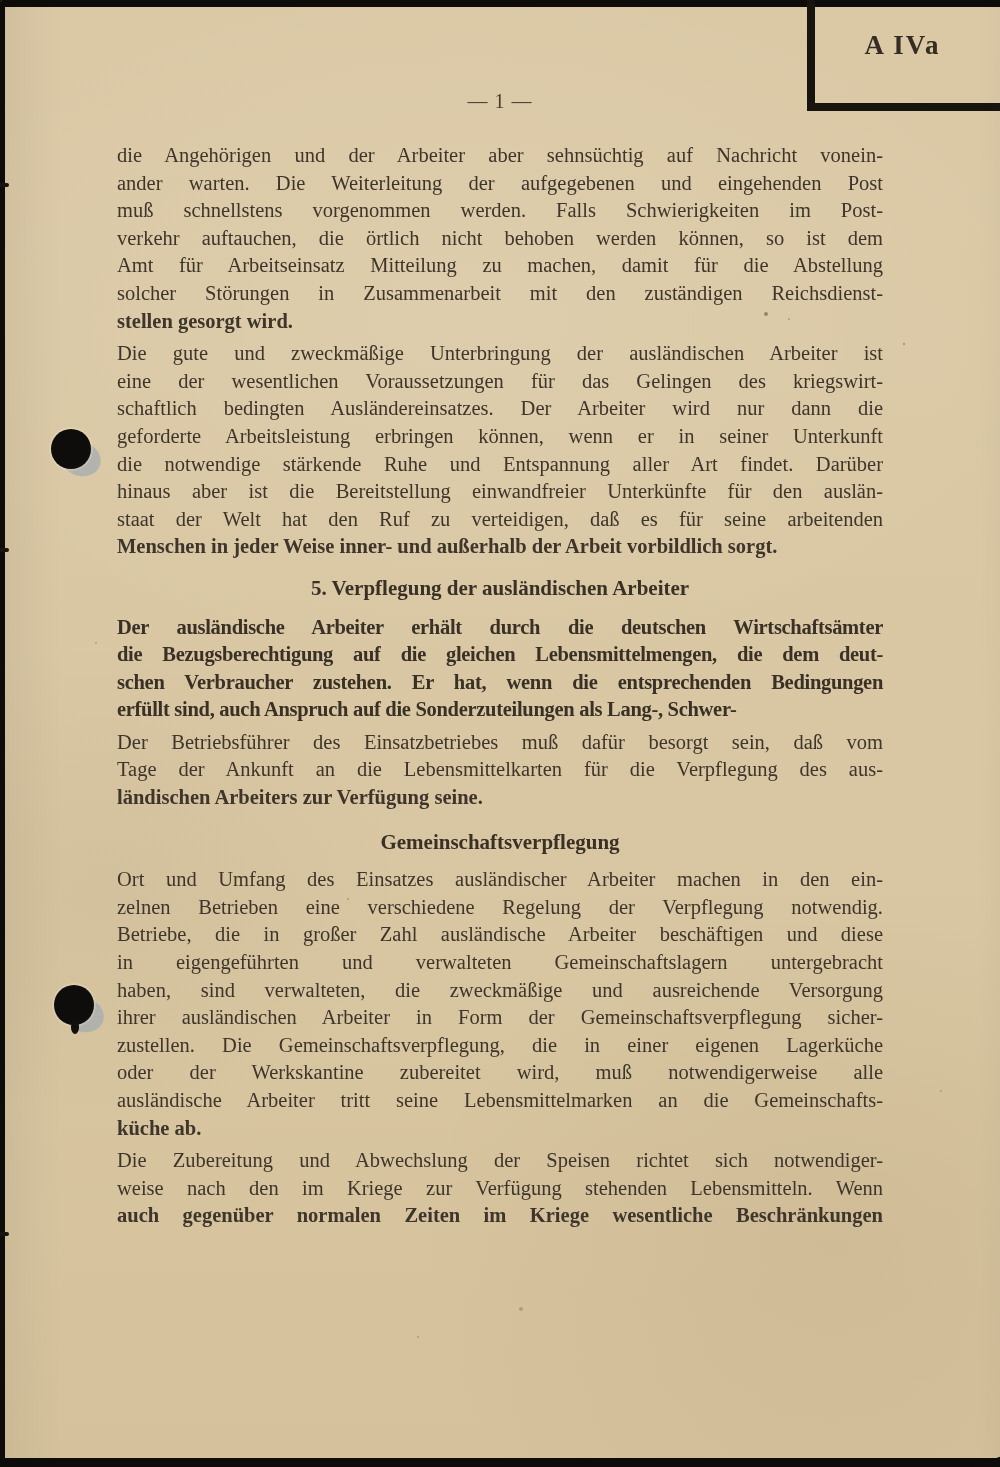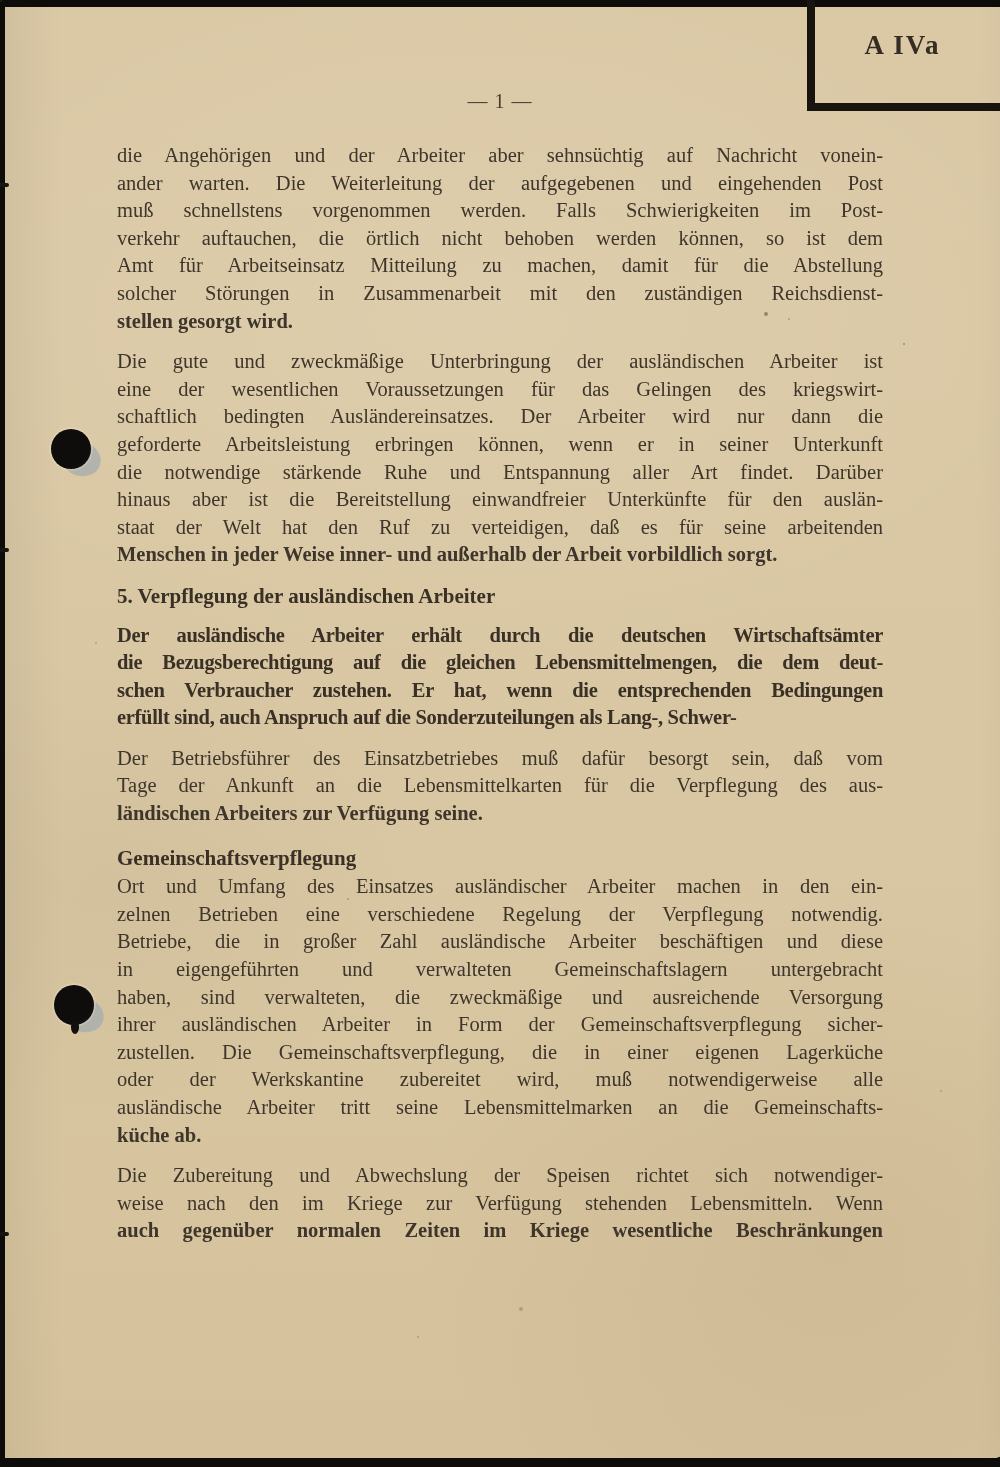--- a/index.html
+++ b/index.html
@@ -42,26 +42,26 @@
 
   .column{
     position:absolute;left:117px;top:142px;width:766px;
     font-size:20.5px;line-height:27.6px;
   }
   .para{margin:0;}
   .para .line{text-align:justify;text-align-last:justify;}
   .para > .line:last-child{text-align-last:left;font-weight:bold;}
   .para.cont > .line:last-child{text-align-last:justify;}
   .para.bold{font-weight:bold;letter-spacing:-0.3px;color:#393026;}
-  .para.tight{margin-top:13px;}
+  .para.tight{margin-top:5px;}
   .heading{
-    font-weight:bold;text-align:left;color:#393026;
+    font-weight:bold;text-align:center;color:#393026;
     margin:14px 0 11px 0;font-size:21px;
   }
-  .heading.h2{margin-top:17px;margin-bottom:1px;}
+  .heading.h2{margin-top:17px;margin-bottom:10px;}
 
   
   .punch{position:absolute;width:40px;height:40px;}
   .punch .shadow{
     position:absolute;left:10px;top:13px;width:40px;height:34px;border-radius:50%;
     background:#a9aeb0;opacity:0.8;transform:rotate(18deg);
   }
   .punch .hole{
     position:absolute;left:0;top:0;width:40px;height:40px;border-radius:50%;
     background:radial-gradient(circle at 42% 42%, #0f0d0b 62%, #1d1a15 100%);

